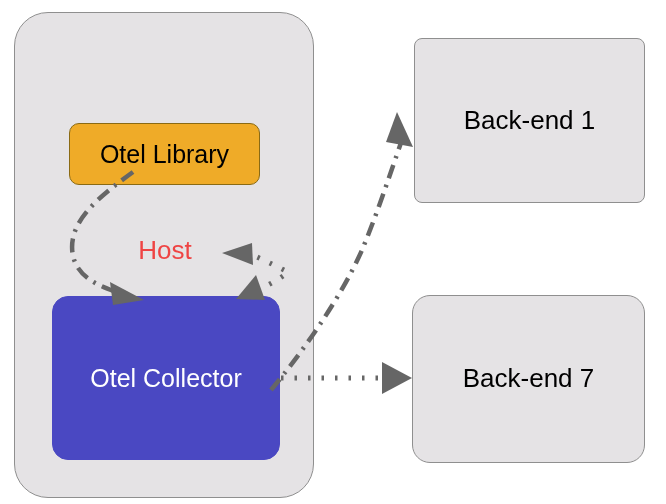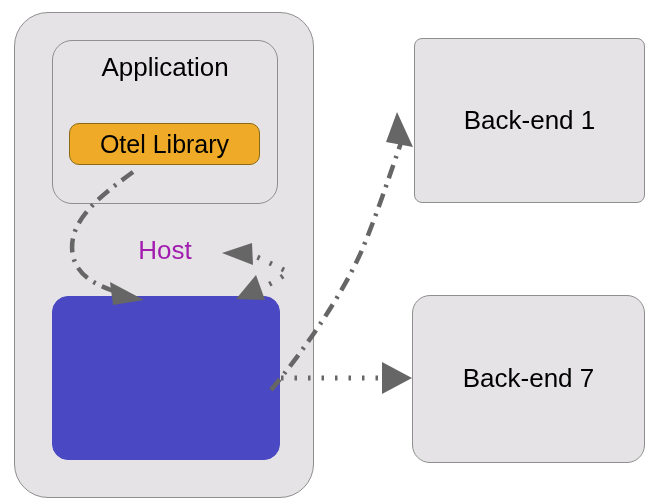--- a/index.html
+++ b/index.html
@@ -48,35 +48,35 @@
     padding-top: 12px;
   }
   #app-label {
     font-size: 26px;
     color: #000000;
   }
   #otel-library-box {
     left: 69px;
     top: 123px;
     width: 191px;
-    height: 42px;
+    height: 62px;
     border-radius: 10px;
     background: #efab28;
     border: 1.4px solid #8a6a14;
     font-size: 25px;
     color: #000000;
     justify-content: center;
   }
   #host-label {
     left: 128px;
     top: 234px;
     width: 74px;
     height: 34px;
     font-size: 26px;
-    color: #a21caf;
+    color: #ef4444;
   }
   #collector-box {
     left: 52px;
     top: 296px;
     width: 228px;
     height: 164px;
     border-radius: 16px;
     background: #4a48c2;
     border: 1.2px solid #4a48c2;
     font-size: 25px;
@@ -120,33 +120,31 @@
   .dotted  { stroke-dasharray: 2.5 11; stroke-width: 5; stroke-linecap: butt; }
   .arrowhead { fill: #666666; stroke: none; }
 </style>
 </head>
 <body>
 
 <div id="canvas">
 
   <div class="node grey-box" id="host-box"></div>
 
-  <div class="node grey-box" id="app-box">
-    <span id="app-label">Application</span>
-  </div>
 
   <div class="node" id="otel-library-box">
     <span>Otel Library</span>
   </div>
 
   <div class="node" id="host-label">
     <span>Host</span>
   </div>
 
   <div class="node" id="collector-box">
+    <span class="line1">Otel Collector</span>
   </div>
 
   <div class="node grey-box" id="backend1-box">
     <span>Back-end 1</span>
   </div>
 
   <div class="node grey-box" id="backend2-box">
     <span>Back-end 7</span>
   </div>
 

